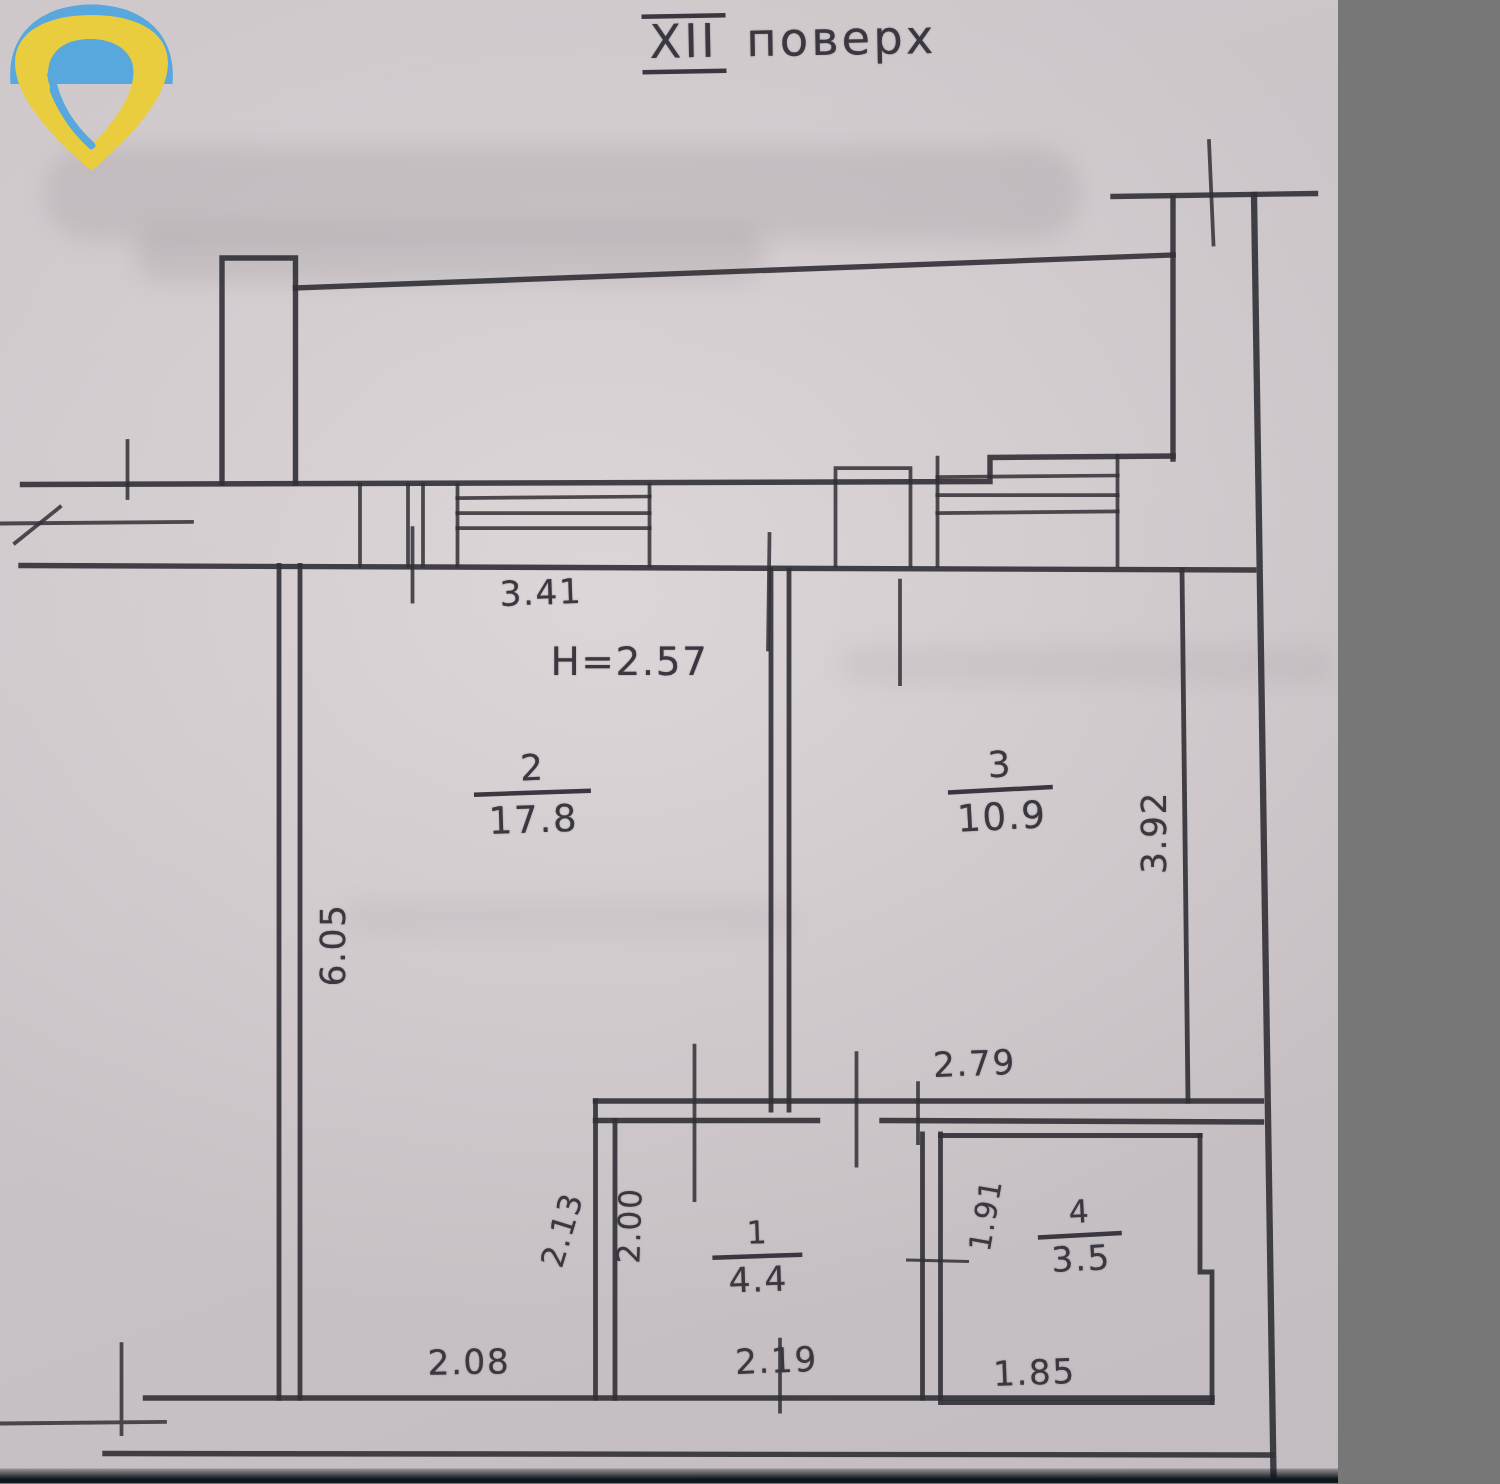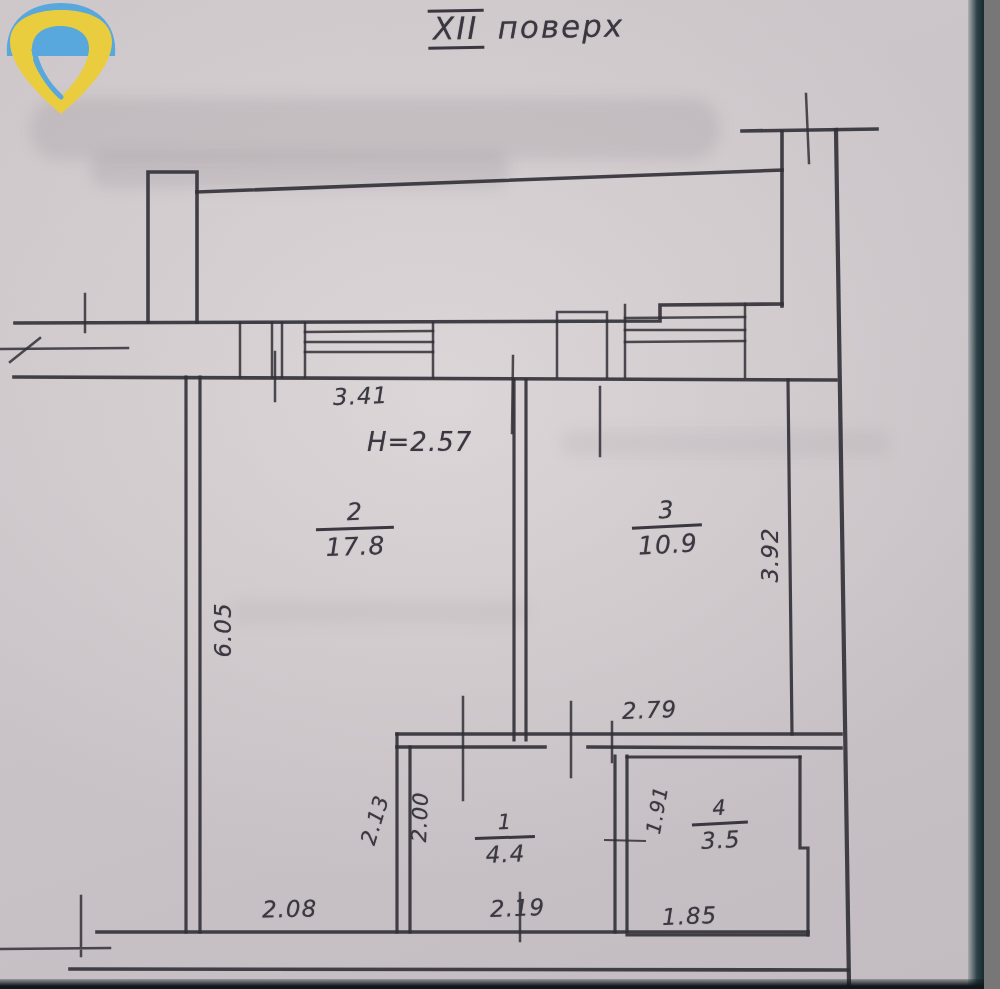--- a/index.html
+++ b/index.html
@@ -1,23 +1,22 @@
 <!DOCTYPE html>
 <html><head>
 <meta charset="utf-8">
 <style>
   html,body{margin:0;padding:0;background:#777;}
   #page{
-    position:relative;width:984px;height:989px;overflow:hidden;
+    position:relative;width:892px;height:989px;overflow:hidden;
     background:
       radial-gradient(ellipse 900px 700px at 45% 40%, rgba(222,216,218,.9), rgba(0,0,0,0) 70%),
       linear-gradient(160deg,#cfc8cb 0%, #cac3c7 45%, #c3bcc0 100%);
     font-family:"DejaVu Sans", sans-serif;
     color:#35323a;
-    font-style:italic;
   }
   .abs{position:absolute;}
   svg.plan{position:absolute;left:0;top:0;}
   
   .hw{
     position:absolute;
     font-family:"DejaVu Sans", sans-serif;
     color:#3a3740;
     text-shadow:0 0 1px rgba(58,55,64,.55);
     letter-spacing:1px;
@@ -136,21 +135,21 @@
     </g>
   </svg>
 
   <div class="hw title" style="left:428px;top:8px;transform:rotate(-1deg);">
     <span class="roman">XII</span><span>поверх</span>
   </div>
 
   <div class="hw dim" style="left:333px;top:383px;transform:rotate(-2deg);">3.41</div>
   <div class="hw dim" style="left:367px;top:427px;font-size:26px;">H=2.57</div>
   <div class="hw dim" style="left:622px;top:697px;transform:rotate(-2deg);">2.79</div>
-  <div class="hw dim" style="left:262px;top:896px;transform:rotate(-1deg);">2.08</div>
+  <div class="hw dim" style="left:285px;top:896px;transform:rotate(-1deg);">2.08</div>
   <div class="hw dim" style="left:490px;top:895px;transform:rotate(-2deg);">2.19</div>
   <div class="hw dim" style="left:662px;top:903px;transform:rotate(-2deg);">1.85</div>
 
   <div class="hw dim vert" style="left:188px;top:617px;width:70px;text-align:center;transform:rotate(-90deg);">6.05</div>
   <div class="hw dim vert" style="left:735px;top:542px;width:70px;text-align:center;transform:rotate(-90deg);">3.92</div>
   <div class="hw dim vert" style="left:340px;top:808px;width:70px;text-align:center;font-size:21px;transform:rotate(-73deg);">2.13</div>
   <div class="hw dim vert" style="left:385px;top:805px;width:70px;text-align:center;font-size:21px;transform:rotate(-88deg);">2.00</div>
   <div class="hw dim vert" style="left:622px;top:798px;width:70px;text-align:center;font-size:20px;transform:rotate(-80deg);">1.91</div>
 
   <div class="room" style="left:315px;top:500px;width:80px;transform:rotate(-2deg);">

